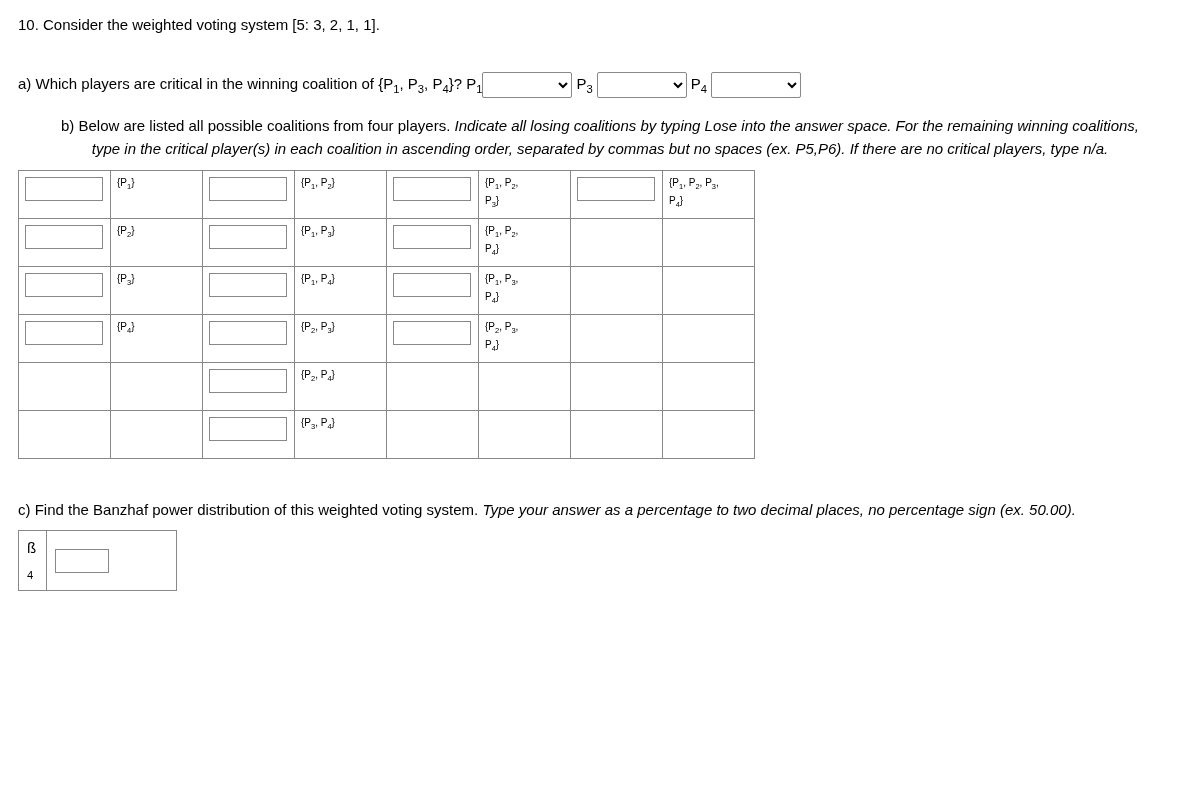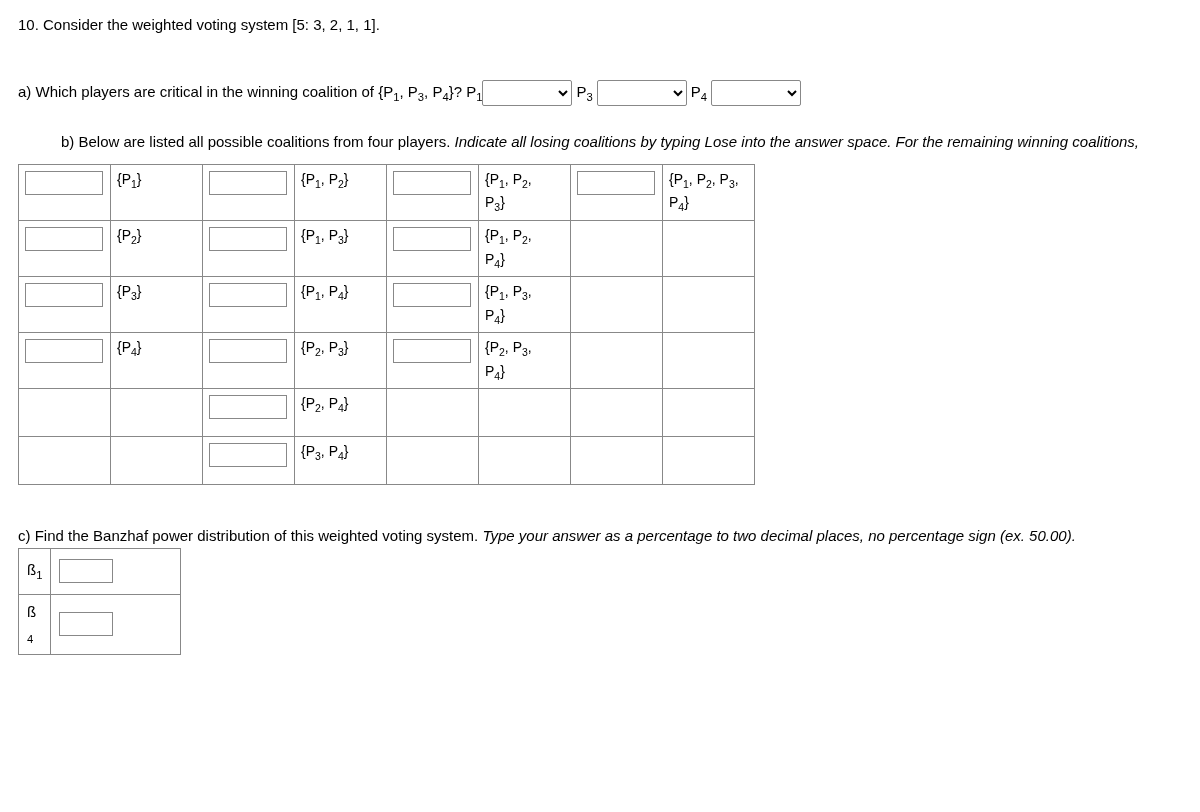--- a/index.html
+++ b/index.html
@@ -22,47 +22,47 @@
   .italic { font-style: italic; }
   select.player-select {
     width: 90px;
     height: 26px;
     border: 1px solid #888;
     border-radius: 2px;
     background: #fff;
     font-size: 14px;
     padding: 2px 4px;
   }
-  .player-label { margin: 16px 4px; }
+  .player-label { margin: 8px 4px; }
 
   table.coalition-table {
     border-collapse: collapse;
     margin-bottom: 40px;
   }
   table.coalition-table td {
     border: 1px solid #888;
     vertical-align: top;
     padding: 4px 6px;
     height: 48px;
   }
   td.input-cell { width: 92px; }
-  td.label-cell { width: 92px; font-size: 14px; }
+  td.label-cell { width: 92px; font-size: 10px; }
   td.empty-cell { width: 92px; }
   .cell-input {
     width: 78px;
     height: 24px;
     border: 1px solid #888;
     background: #fff;
     font-size: 14px;
     padding: 2px 4px;
     margin: 2px 0;
   }
   .sub { font-size: 0.75em; vertical-align: sub; }
 
-  .part-c-text { margin-bottom: 0; }
+  .part-c-text { margin-bottom: 8px; }
   table.banzhaf-table {
     border-collapse: collapse;
   }
   table.banzhaf-table td {
     border: 1px solid #888;
     padding: 6px 8px;
     vertical-align: middle;
     height: 46px;
   }
   td.beta-label { width: 28px; font-size: 15px; }
@@ -90,20 +90,21 @@
   <select class="player-select"></select>
   <span class="player-label"><span>P</span><span class="sub">3</span></span>
   <select class="player-select"></select>
   <span class="player-label"><span>P</span><span class="sub">4</span></span>
   <select class="player-select"></select>
 </div>
 
 <div class="part-b-text">
   <span>b) Below are listed all possible coalitions from four players.</span>
   <span class="italic">Indicate all losing coalitions by typing Lose into the answer space. For the remaining winning coalitions,</span><br>
+  <span class="italic">type in the critical player(s) in each coalition in ascending order, separated by commas but no spaces (ex. P5,P6). If there are no critical players, type n/a.</span>
 </div>
 
 <table class="coalition-table">
 
   <tbody>
       <tr>
     <td class="input-cell"><input class="cell-input" style=""></td>
     <td class="label-cell"><span>{P</span><span class="sub">1</span><span>}</span></td>
     <td class="input-cell"><input class="cell-input" style=""></td>
     <td class="label-cell"><span>{P</span><span class="sub">1</span><span>, P</span><span class="sub">2</span><span>}</span></td>
@@ -170,22 +171,18 @@
 </tbody>
   </table>
 
 <div class="part-c-text">
   <span>c) Find the Banzhaf power distribution of this weighted voting system.</span>
   <span class="italic">Type your answer as a percentage to two decimal places, no percentage sign (ex. 50.00).</span>
 </div>
 
 <table class="banzhaf-table">
   <tbody>
-      <tr>
-    <td class="beta-label"><span>ß</span><span class="sub">1</span></td>
-    <td class="beta-input-cell"><input class="beta-input" style=""></td>
-  </tr>
   <tr>
     <td class="beta-label"><span>ß</span><span style="font-size:0.8em"> </span><span class="sub">4</span></td>
     <td class="beta-input-cell"><input class="beta-input" style=""></td>
   </tr>
 </tbody>
   </table>
 
 </body></html>

